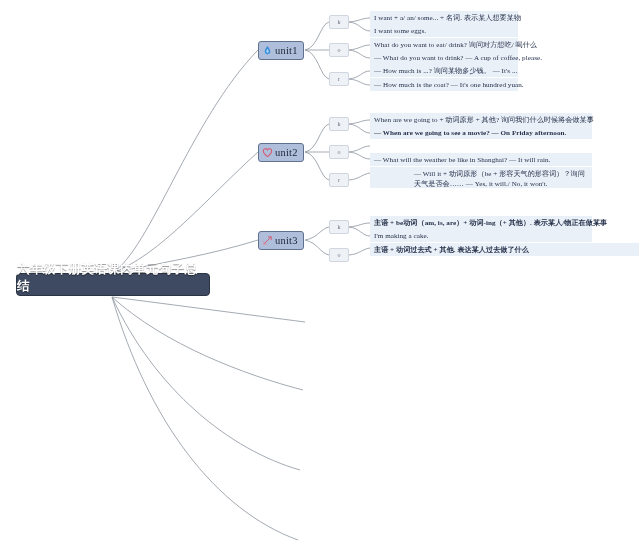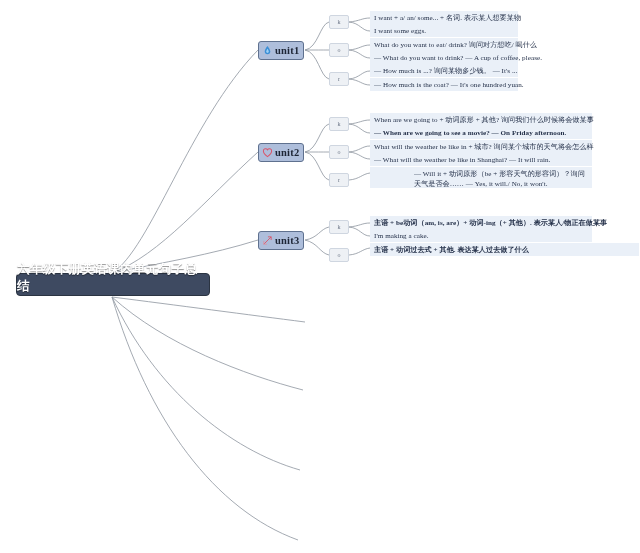--- a/index.html
+++ b/index.html
@@ -56,21 +56,20 @@
     width: 46px;
     height: 19px;
     box-sizing: border-box;
     background: #aebedb;
     border: 1px solid #5f718f;
     border-radius: 3px;
     display: flex;
     align-items: center;
     gap: 2px;
     padding-left: 3px;
-    font-weight: bold;
   }
   .unit-node .unit-label {
     font-family: "Liberation Serif", serif;
     font-size: 10.5px;
     color: #1d2535;
     letter-spacing: 0.2px;
   }
   .unit-icon {
     width: 11px;
     height: 11px;
@@ -231,23 +230,20 @@
     <span>r</span>
   </div>
 
   <div class="leaf" style="left:370px; top:113px; width:222px;">
     <span>When are we going to + 动词原形 + 其他? 询问我们什么时候将会做某事</span>
   </div>
   <div class="leaf" style="left:370px; top:126px; width:222px;font-weight:bold;">
     <span>— When are we going to see a movie? — On Friday afternoon.</span>
   </div>
 
-  <div class="leaf" style="left:370px; top:140px; width:222px;">
-    <span>What will the weather be like in + 城市? 询问某个城市的天气将会怎么样</span>
-  </div>
   <div class="leaf" style="left:370px; top:153px; width:222px;">
     <span>— What will the weather be like in Shanghai? — It will rain.</span>
   </div>
 
   <div class="leaf wrap" style="left:370px; top:167px; width:222px; height:21px;">
     <span>— Will it + 动词原形（be + 形容天气的形容词）？询问天气是否会…… — Yes, it will./ No, it won't.</span>
   </div>
 
   <div class="unit-node" style="left:258px; top:231px;">
     <svg class="unit-icon" viewBox="0 0 24 24">

